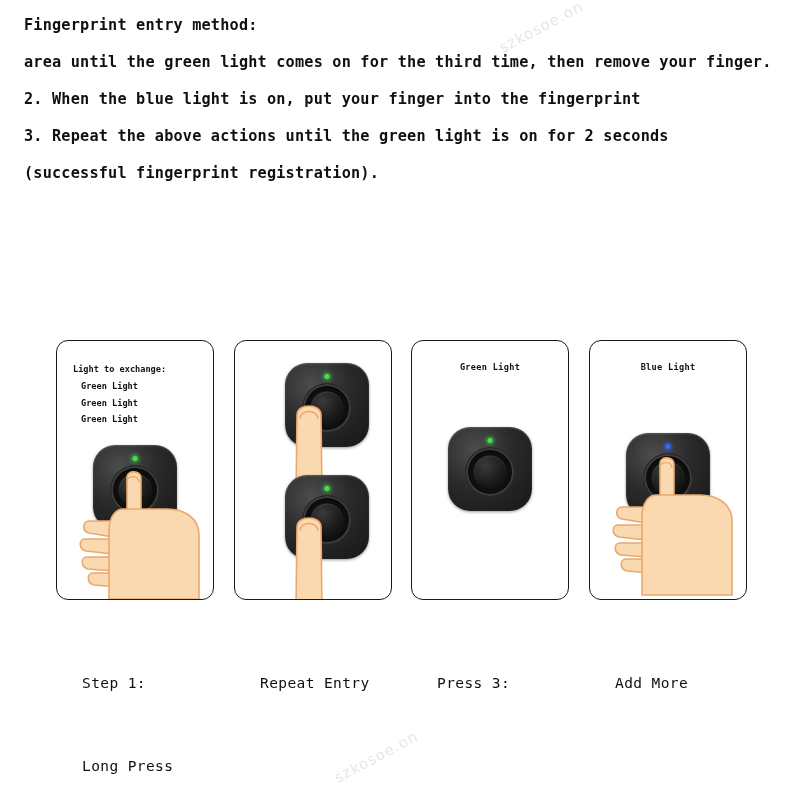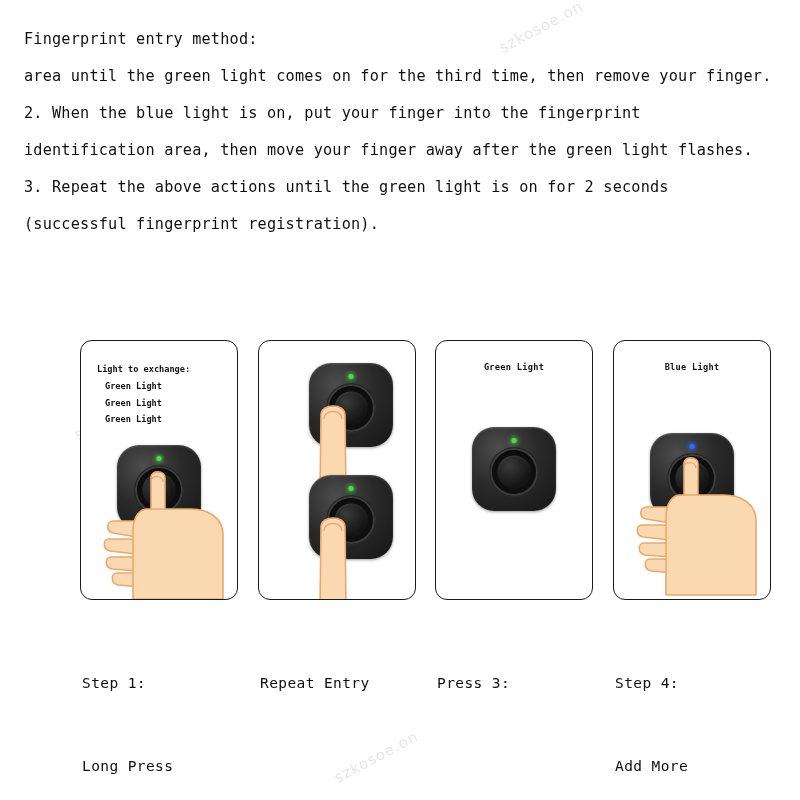--- a/index.html
+++ b/index.html
@@ -13,22 +13,23 @@
     position: relative;
     overflow: hidden;
     font-family: "DejaVu Sans Mono", monospace;
     color: #111111;
   }
 
   
   .instructions {
     position: absolute;
     left: 24px;
-    top: 30px;
+    top: 16px;
     width: 756px;
+    font-weight: bold;
   }
   .instructions p {
     margin: 0 0 18px 0;
     font-size: 15.2px;
     line-height: 1.25;
     letter-spacing: 0.2px;
     white-space: pre;
     color: #101010;
   }
 
@@ -63,21 +64,20 @@
   .step-4 { left: 589px; }
 
   .card {
     position: relative;
     width: 156px;
     height: 258px;
     border: 1.4px solid #1a1a1a;
     border-radius: 12px;
     background: #fff;
     overflow: hidden;
-    margin-left: 24px;
   }
 
   .card-title {
     position: absolute;
     width: 100%;
     text-align: center;
     top: 21px;
     font-size: 8.6px;
     font-weight: bold;
     letter-spacing: 0.3px;
@@ -163,21 +163,20 @@
   }
   .step-caption .cap-line { display: block; }
 </style>
 </head>
 <body>
 
 <div class="instructions">
   <p>Fingerprint entry method:</p>
   <p>area until the green light comes on for the third time, then remove your finger.</p>
   <p>2. When the blue light is on, put your finger into the fingerprint</p>
-  <p>identification area, then move your finger away after the green light flashes.</p>
   <p>3. Repeat the above actions until the green light is on for 2 seconds</p>
   <p>(successful fingerprint registration).</p>
 </div>
 
 <div class="wm" style="left:495px; top:18px;">szkosoe.on</div>
 <div class="wm" style="left:70px;  top:405px;">szkosoe.on</div>
 <div class="wm" style="left:260px; top:468px;">szkosoe.on</div>
 <div class="wm" style="left:480px; top:455px;">szkosoe.on</div>
 <div class="wm" style="left:655px; top:375px;">szkosoe.on</div>
 <div class="wm" style="left:330px; top:748px;">szkosoe.on</div>
@@ -297,19 +296,18 @@
             <path d="M8 68 C2 68 1 78 9 80 L62 86 L62 68 Z"></path>
             <path d="M10 86 C4 86 3 96 11 98 L62 102 L62 86 Z"></path>
             <path d="M16 102 C10 102 9 112 17 114 L64 118 L64 102 Z"></path>
             <path d="M46 38 C40 38 32 44 32 60 L32 138 L122 138 L122 64 C122 46 106 38 90 38 Z"></path>
           </g>
           <path d="M50 10 C50 4 62 4 62 11" fill="none" stroke="#e7a96d" stroke-width="1.4"></path>
         </svg>
       </div>
     </div>
     <div class="step-caption">
-      <span class="cap-line">Step 4:</span>
       <span class="cap-line">Add More</span>
       
     </div>
   </div>
 
 </div>
 
 </body></html>

